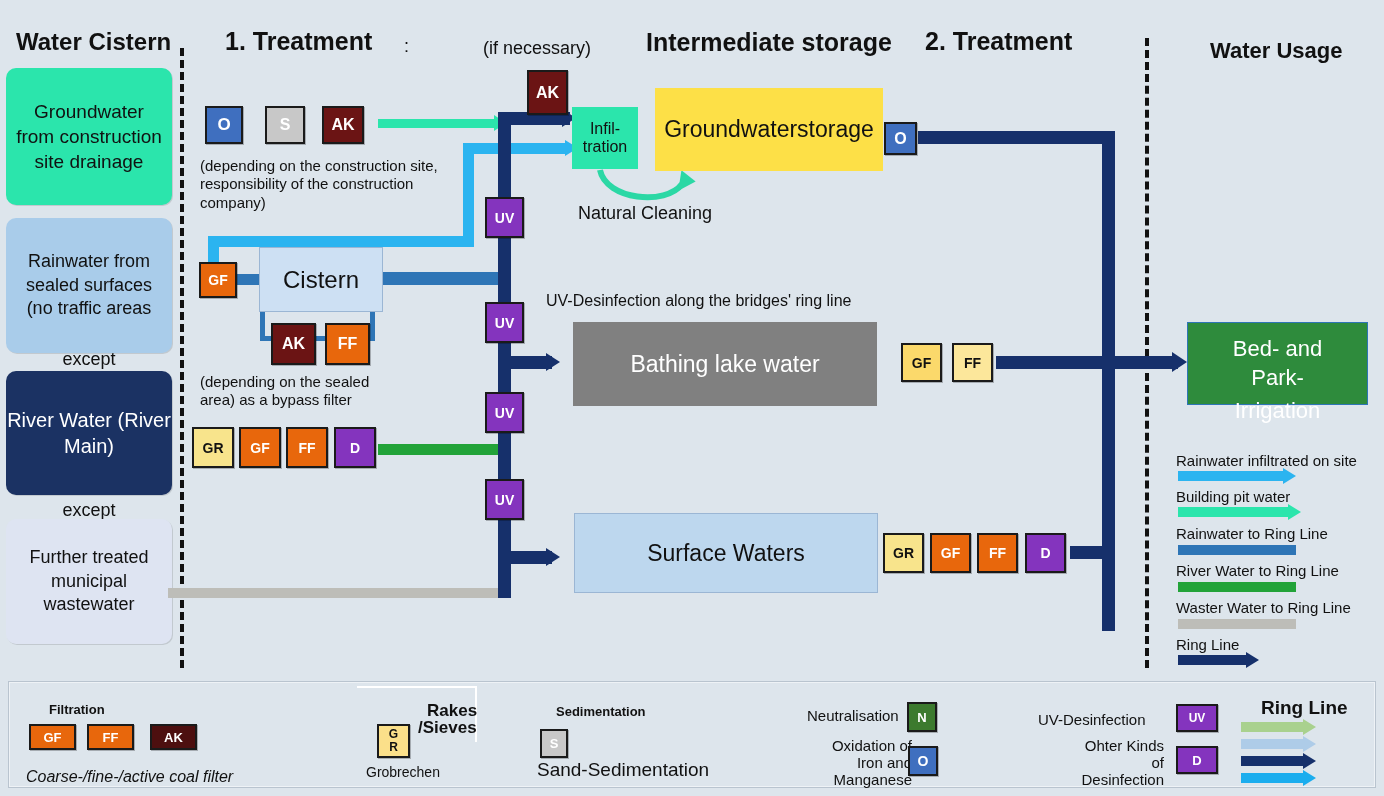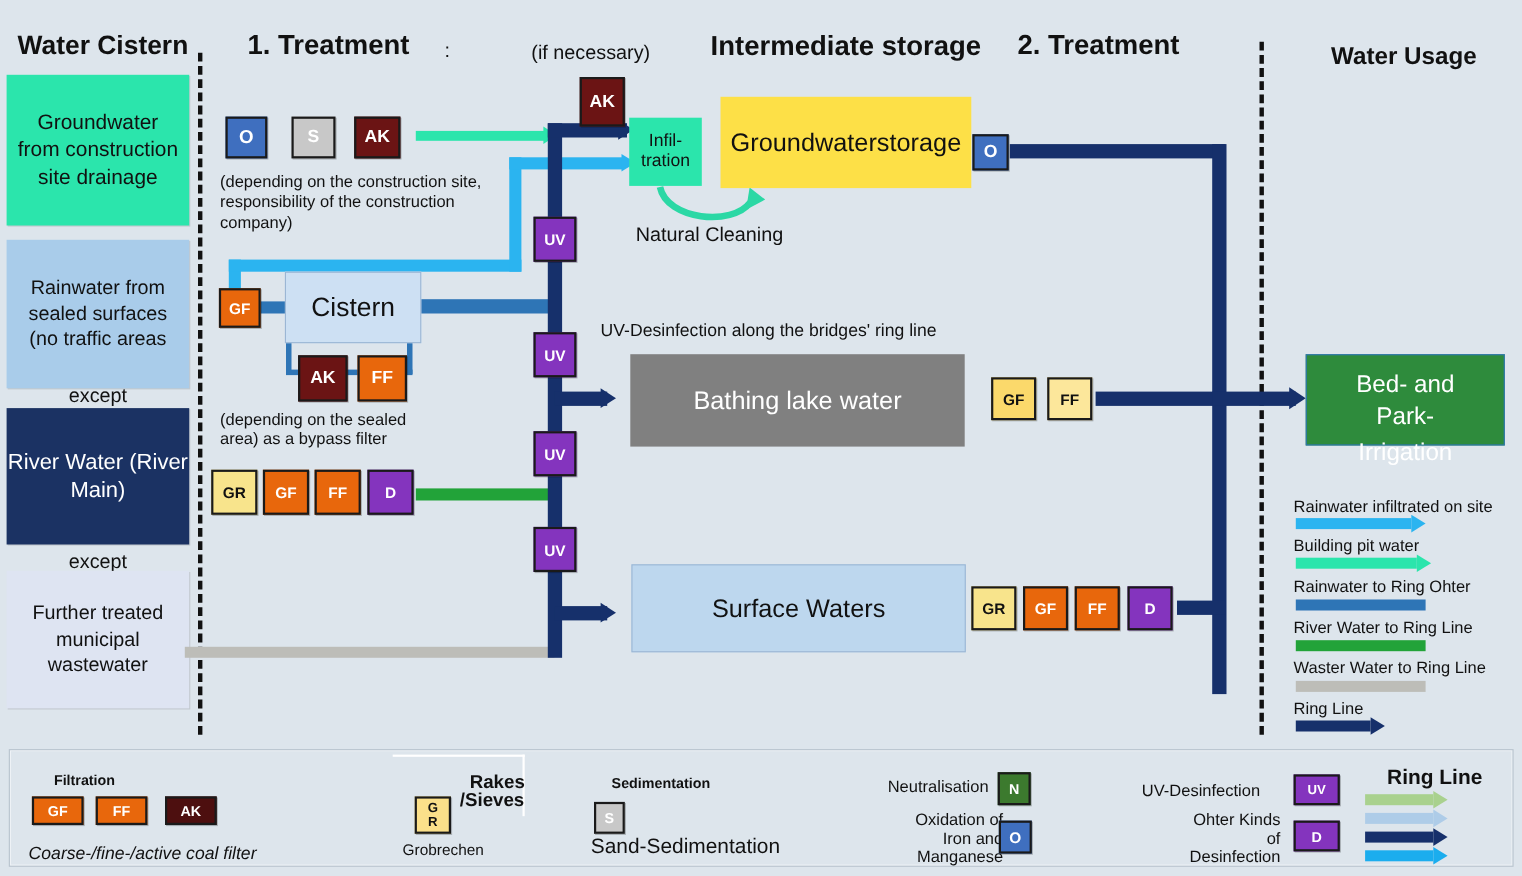--- a/index.html
+++ b/index.html
@@ -17,20 +17,21 @@
   .hdr{font-weight:bold;color:#111;white-space:nowrap;}
 
   
   .vdash{border-left:4px dashed #111;}
 
   
   .srcbox{
     display:flex;align-items:center;justify-content:flex-start;
     text-align:center;line-height:1.32;
     box-shadow:1px 1px 0 rgba(0,0,0,.12);
+    border-radius:10px;
   }
 
   
   .chip{
     display:flex;align-items:center;justify-content:center;
     border:2px solid #1a1a1a;
     font-weight:bold;color:#fff;
     box-shadow:1px 1px 0 rgba(0,0,0,.25);
   }
 
@@ -256,21 +257,21 @@
 
     <div style="position:relative;height:37px;">
       <div style="font-size:15px;color:#111;white-space:nowrap;">Building pit water</div>
       <div class="legarrow" style="left:2px;top:19px;width:122px;color:#2BE5AC;">
         <div class="body" style="width:110px;background:#2BE5AC;"></div>
           <div class="head" style="left:110px;"></div>
       </div>
     </div>
 
     <div style="position:relative;height:37px;">
-      <div style="font-size:15px;color:#111;white-space:nowrap;">Rainwater to Ring Ohter</div>
+      <div style="font-size:15px;color:#111;white-space:nowrap;">Rainwater to Ring Line</div>
       <div class="legarrow" style="left:2px;top:20px;width:118px;color:#2E75B6;">
         <div class="body" style="width:118px;background:#2E75B6;"></div>
       </div>
     </div>
 
     <div style="position:relative;height:37px;">
       <div style="font-size:15px;color:#111;white-space:nowrap;">River Water to Ring Line</div>
       <div class="legarrow" style="left:2px;top:20px;width:118px;color:#22A339;">
         <div class="body" style="width:118px;background:#22A339;"></div>
       </div>

